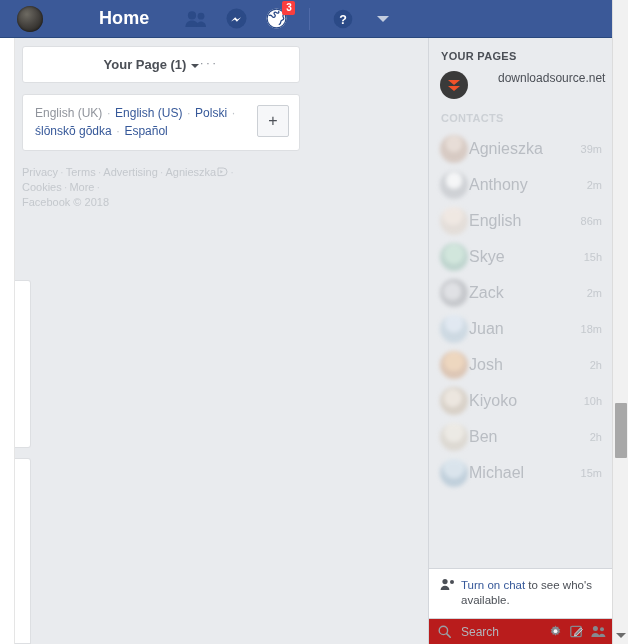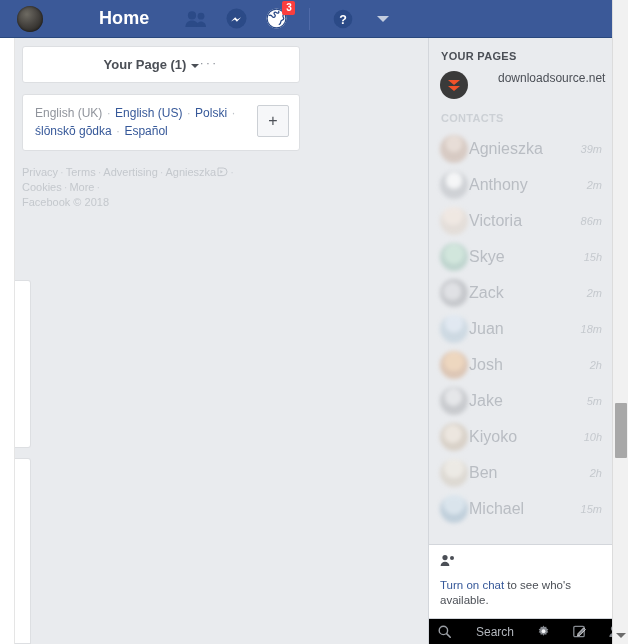--- a/index.html
+++ b/index.html
@@ -294,57 +294,55 @@
     margin-left: 1px;
     font-size: 16px;
     color: #b9bdc3;
     white-space: nowrap;
     overflow: hidden;
   }
   .c-time {
     font-size: 11px;
     color: #c5c9ce;
     flex: 0 0 auto;
-    font-style: italic;
   }
 
   
   .chat-note {
     position: absolute;
     left: 0; bottom: 26px;
     width: 183px;
     box-sizing: border-box;
     background: #fff;
     border-top: 1px solid #d3d6db;
     padding: 9px 12px 10px 11px;
     font-size: 11.5px;
     line-height: 15px;
     color: #4b4f56;
     display: flex;
     align-items: flex-start;
     gap: 7px;
-    flex-direction: column;
   }
   .chat-note a {
     color: #365899;
     text-decoration: none;
     cursor: pointer;
   }
   .chat-searchbar {
     position: absolute;
     left: 0; bottom: 0;
     width: 183px;
     height: 26px;
     box-sizing: border-box;
-    background: #000000;
+    background: #b91c1c;
     border-top: 1px solid #d3d6db;
     display: flex;
     align-items: center;
     padding: 0 6px 0 9px;
-    gap: 23px;
+    gap: 8px;
   }
   .chat-search-text {
     flex: 1 1 auto;
     font-size: 12px;
     color: #b2b6bc;
     margin-left: 2px;
   }
   .cs-icon { display: flex; align-items: center; cursor: pointer; }
 
   
@@ -482,21 +480,21 @@
       </div>
 
       <div class="contact-row">
         <div class="c-avatar" style="background:radial-gradient(circle at 50% 34%,#ffffff 0 36%,#b9bcc1 36% 100%)"></div>
         <div class="c-name">Anthony</div>
         <div class="c-time">2m</div>
       </div>
 
       <div class="contact-row">
         <div class="c-avatar" style="background:radial-gradient(circle at 46% 30%,#f5e6da 0 40%,#dfd3c8 40% 100%)"></div>
-        <div class="c-name">Victoria</div>
+        <div class="c-name">English</div>
         <div class="c-time">86m</div>
       </div>
 
       <div class="contact-row">
         <div class="c-avatar" style="background:radial-gradient(circle at 50% 40%,#bfe3cf 0 45%,#9cc2b4 45% 100%)"></div>
         <div class="c-name">Skye</div>
         <div class="c-time">15h</div>
       </div>
 
 
@@ -511,25 +509,20 @@
         <div class="c-name">Juan</div>
         <div class="c-time">18m</div>
       </div>
 
       <div class="contact-row">
         <div class="c-avatar" style="background:radial-gradient(circle at 50% 38%,#f2c79a 0 44%,#d2a887 44% 100%)"></div>
         <div class="c-name">Josh</div>
         <div class="c-time">2h</div>
       </div>
 
-      <div class="contact-row">
-        <div class="c-avatar" style="background:radial-gradient(circle at 48% 36%,#e3e4e6 0 38%,#aeb0b4 38% 100%)"></div>
-        <div class="c-name">Jake</div>
-        <div class="c-time">5m</div>
-      </div>
 
       <div class="contact-row">
         <div class="c-avatar" style="background:radial-gradient(circle at 46% 40%,#efe3d4 0 40%,#cbbca9 40% 100%)"></div>
         <div class="c-name">Kiyoko</div>
         <div class="c-time">10h</div>
       </div>
 
       <div class="contact-row">
         <div class="c-avatar" style="background:radial-gradient(circle at 50% 34%,#f0eade 0 42%,#d3cabc 42% 100%)"></div>
         <div class="c-name">Ben</div>

